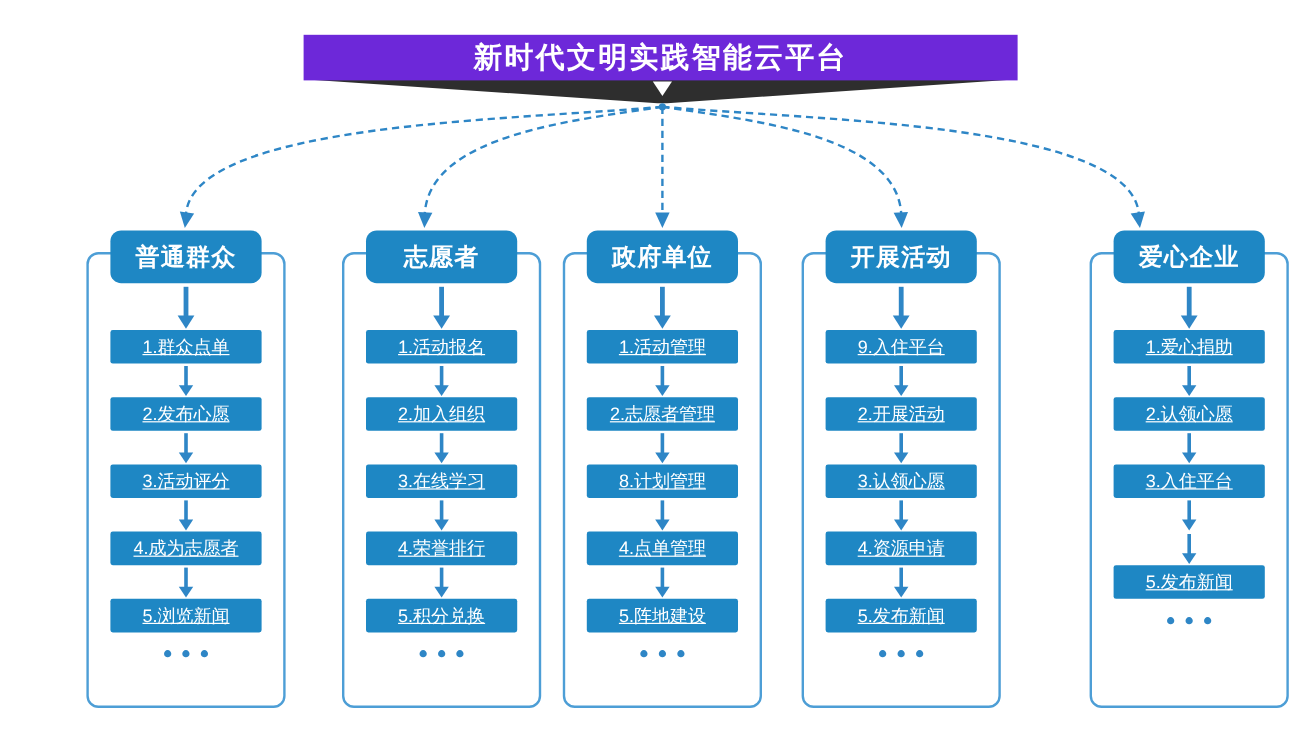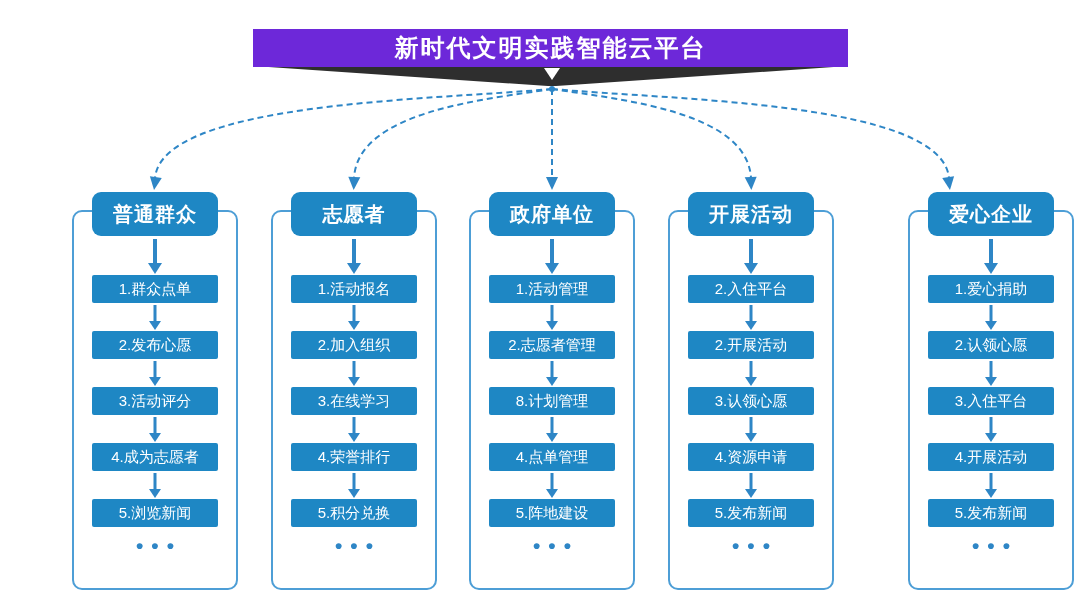--- a/index.html
+++ b/index.html
@@ -60,20 +60,21 @@
     display: flex; align-items: center; justify-content: center;
   }
   .step {
     width: 126px; height: 28px;
     background: #1e87c4;
     border-radius: 2px;
     color: #ffffff;
     font-size: 15px;
     display: flex; align-items: center; justify-content: center;
     white-space: nowrap;
+    text-decoration: underline;
   }
   
   .arrow {
     position: relative;
     width: 100%; height: 28px;
   }
   .arrow::before {
     content: "";
     position: absolute;
     left: 50%; transform: translateX(-50%);
@@ -146,21 +147,21 @@
       <div class="arrow"></div>
       <div class="step">3.活动评分</div>
       <div class="arrow"></div>
       <div class="step">4.成为志愿者</div>
       <div class="arrow"></div>
       <div class="step">5.浏览新闻</div>
       <div class="dots">•••</div>
     </div>
   </div>
 
-  <div class="column" style="left:271px">
+  <div class="column" style="left:285px">
     <div class="col-frame"></div>
     <div class="col-inner">
       <div class="col-header">志愿者</div>
       <div class="arrow arrow-long"></div>
       <div class="step">1.活动报名</div>
       <div class="arrow"></div>
       <div class="step">2.加入组织</div>
       <div class="arrow"></div>
       <div class="step">3.在线学习</div>
       <div class="arrow"></div>
@@ -187,21 +188,21 @@
       <div class="step">5.阵地建设</div>
       <div class="dots">•••</div>
     </div>
   </div>
 
   <div class="column" style="left:668px">
     <div class="col-frame"></div>
     <div class="col-inner">
       <div class="col-header">开展活动</div>
       <div class="arrow arrow-long"></div>
-      <div class="step">2.入住平台</div>
+      <div class="step">9.入住平台</div>
       <div class="arrow"></div>
       <div class="step">2.开展活动</div>
       <div class="arrow"></div>
       <div class="step">3.认领心愿</div>
       <div class="arrow"></div>
       <div class="step">4.资源申请</div>
       <div class="arrow"></div>
       <div class="step">5.发布新闻</div>
       <div class="dots">•••</div>
     </div>
@@ -211,20 +212,19 @@
     <div class="col-frame"></div>
     <div class="col-inner">
       <div class="col-header">爱心企业</div>
       <div class="arrow arrow-long"></div>
       <div class="step">1.爱心捐助</div>
       <div class="arrow"></div>
       <div class="step">2.认领心愿</div>
       <div class="arrow"></div>
       <div class="step">3.入住平台</div>
       <div class="arrow"></div>
-      <div class="step">4.开展活动</div>
       <div class="arrow"></div>
       <div class="step">5.发布新闻</div>
       <div class="dots">•••</div>
     </div>
   </div>
 
 </div>
 
 </body></html>

